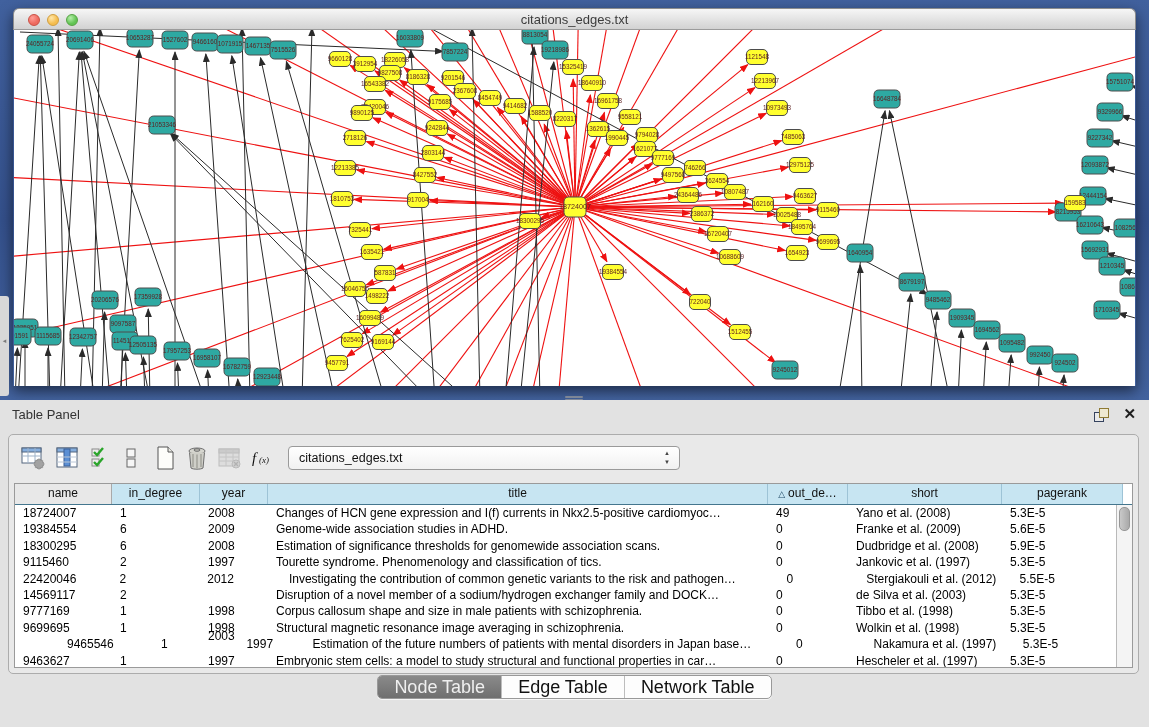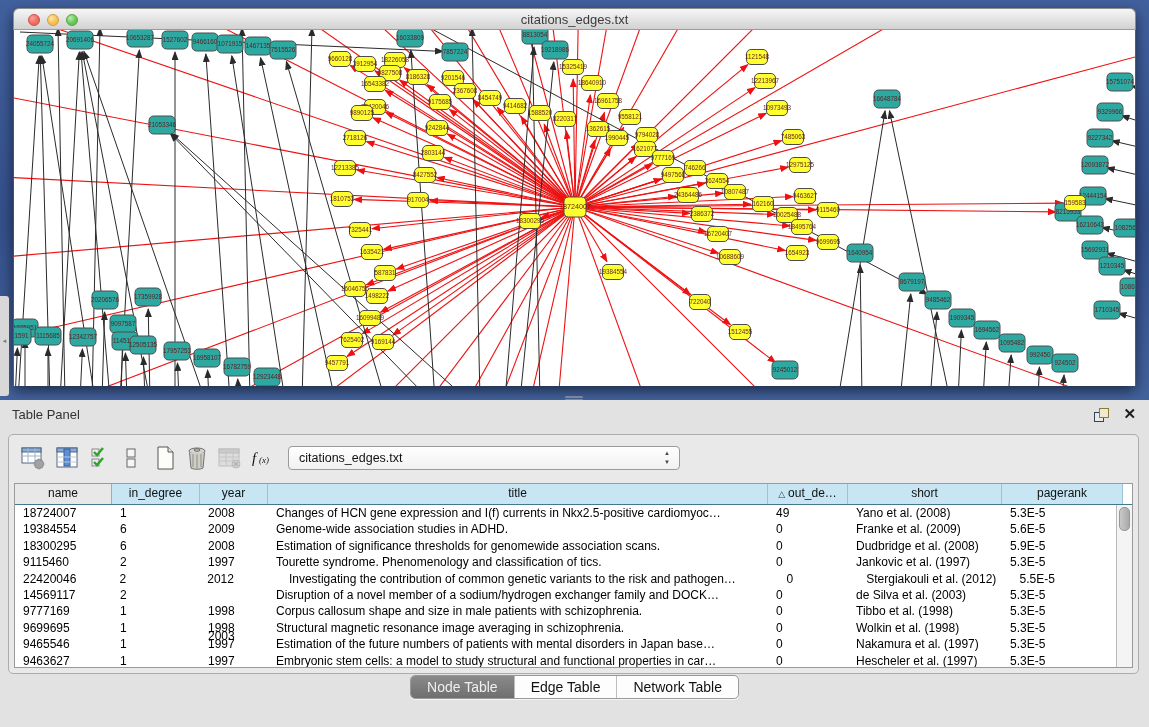--- a/index.html
+++ b/index.html
@@ -51,21 +51,21 @@
   .tbody{position:relative}
   .tr{display:flex;height:16.4px}
   .td{box-sizing:border-box;height:16.4px;line-height:16.4px;font-size:12px;color:#000;
       padding-left:8px;overflow:hidden;white-space:nowrap}
   .vscroll{position:absolute;right:0;top:21px;bottom:0;width:15px;background:#f4f4f4;border-left:1px solid #b9b9b9}
   .vscroll .thumb{position:absolute;left:2px;top:2px;width:9px;height:22px;border-radius:5px;
                   background:linear-gradient(90deg,#c9c9c9,#a9a9a9);border:1px solid #979797}
   .tabsbar{position:absolute;left:0;top:275px;width:100%;height:24px;text-align:center}
   .seg{display:inline-flex;border:1px solid #999;border-radius:5px;overflow:hidden;background:#fdfdfd;
        box-shadow:0 1px 0 rgba(255,255,255,.7)}
-  .seg .tab{height:22px;line-height:22px;font-size:14px;padding:0 16px;color:#111;border-left:1px solid #bdbdbd}
+  .seg .tab{height:22px;line-height:22px;font-size:18px;padding:0 16px;color:#111;border-left:1px solid #bdbdbd}
   .seg .tab:first-child{border-left:none}
   .seg .tab.active{background:linear-gradient(#8a8a8a,#6f6f6f);color:#efefef}
   .statusbar{position:absolute;left:0;bottom:0;width:100%;height:27px;
              background:linear-gradient(#dadada,#c7c7c7);border-top:1px solid #a5a5a5}
   .mem{position:absolute;right:44px;top:0;height:27px;line-height:27px;font-size:11.5px;color:#222}
   .memdot{position:absolute;right:24px;top:7px;width:13px;height:13px;border-radius:50%;
           background:radial-gradient(circle at 35% 30%,#9ce98e,#46c33c 65%);border:1px solid #3f9a36;box-sizing:border-box}
   .bardiv{position:absolute;right:10px;top:0;bottom:0;width:1px;background:#aaa}
 </style>
 </head>
@@ -644,21 +644,21 @@
           <div class="tr">
             <div class="td" style="width: 97px;">9699695</div>
             <div class="td" style="width: 88px;">1</div>
             <div class="td" style="width: 68px;">1998</div>
             <div class="td" style="width: 500px;">Structural magnetic resonance image averaging in schizophrenia.</div>
             <div class="td" style="width: 80px;">0</div>
             <div class="td" style="width: 154px;">Wolkin et al. (1998)</div>
             <div class="td" style="width: 121px;">5.3E-5</div>
           </div>
           <div class="tr">
-            <div class="td" style="width: 97px;">9465546</div>
+            <div class="td" style="width: 97px; margin-left: 44px;">9465546</div>
             <div class="td" style="width: 88px;">1</div>
             <div class="td" style="width: 68px;">1997</div>
             <div class="td" style="width: 500px;">Estimation of the future numbers of patients with mental disorders in Japan base…</div>
             <div class="td" style="width: 80px;">0</div>
             <div class="td" style="width: 154px;">Nakamura et al. (1997)</div>
             <div class="td" style="width: 121px;">5.3E-5</div>
           </div>
           <div class="tr">
             <div class="td" style="width: 97px;">9463627</div>
             <div class="td" style="width: 88px;">1</div>

